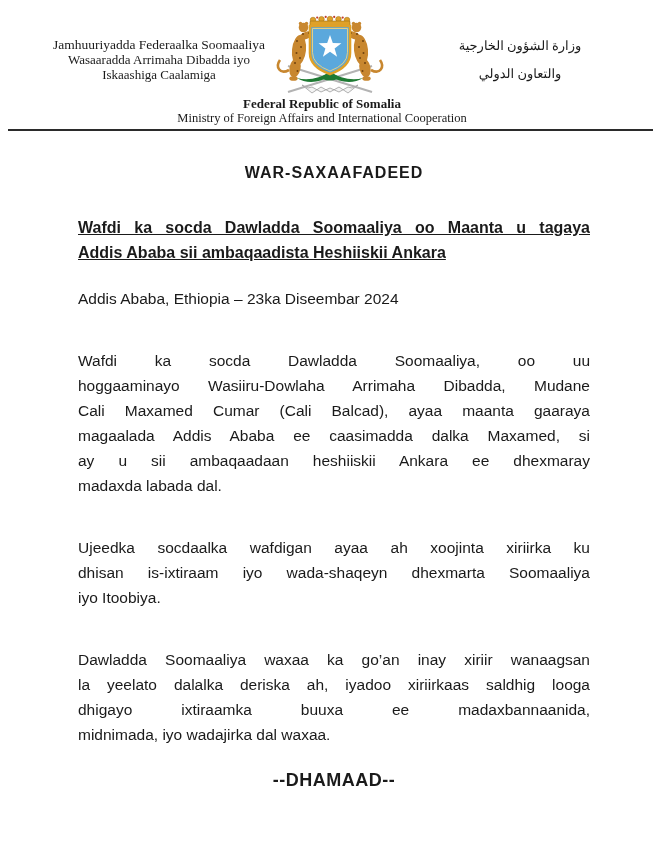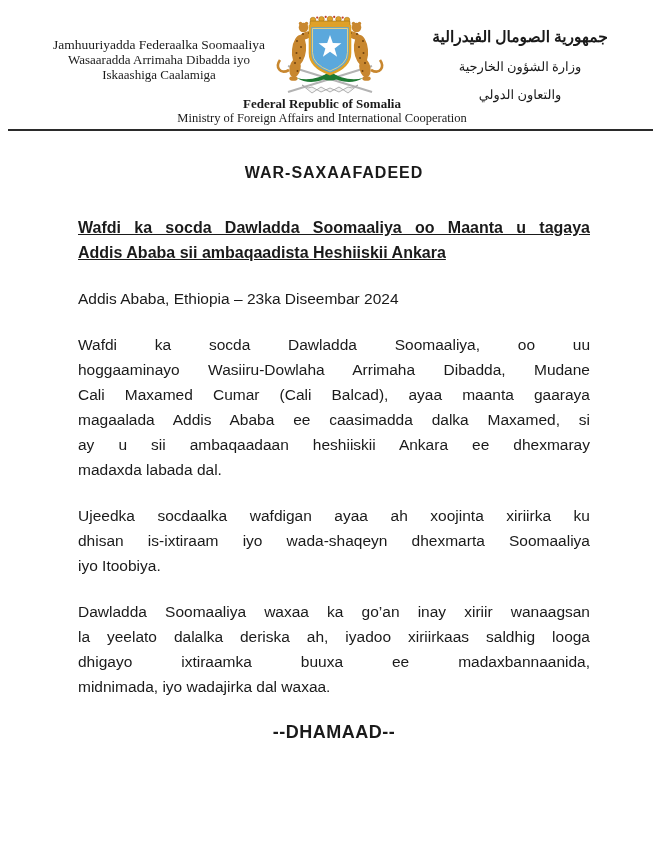--- a/index.html
+++ b/index.html
@@ -64,41 +64,40 @@
     font-size:15.5px; line-height:25px;
   }
   .doc-title{
     text-align:center; font-weight:bold; font-size:16px;
     letter-spacing:1px; line-height:25px;
   }
   .doc-heading{
     margin-top:30px; font-weight:bold; font-size:16px; line-height:25px;text-decoration:underline;
   }
   .dateline{ margin-top:21px; line-height:25px; }
-  .para{ margin-top:21px; }
+  .para{ margin-top:37px; }
   .jline{ text-align:justify; text-align-last:justify; }
   .jlast{ text-align:justify; text-align-last:left; }
   .end-mark{
     margin-top:21px; text-align:center; font-weight:bold;
     font-size:18px; letter-spacing:0.5px; line-height:25px;
   }
 </style>
 </head>
 <body>
 
 <div class="page">
 
   <div class="hdr-left">
     <div class="l1">Jamhuuriyadda Federaalka Soomaaliya</div>
     <div>Wasaaradda Arrimaha Dibadda iyo</div>
     <div>Iskaashiga Caalamiga</div>
   </div>
 
   <div class="hdr-right">
-    <div class="a1">جمهورية الصومال الفيدرالية</div>
     <div class="a2">وزارة الشؤون الخارجية</div>
     <div class="a3">والتعاون الدولي</div>
   </div>
 
   <div class="emblem-wrap">
     <svg width="124" height="88" viewBox="0 0 124 88">
 
       <g stroke="#b3b3b3" stroke-width="2" fill="none">
         <path d="M20 79 L104 53"></path>
         <path d="M104 79 L20 53"></path>

